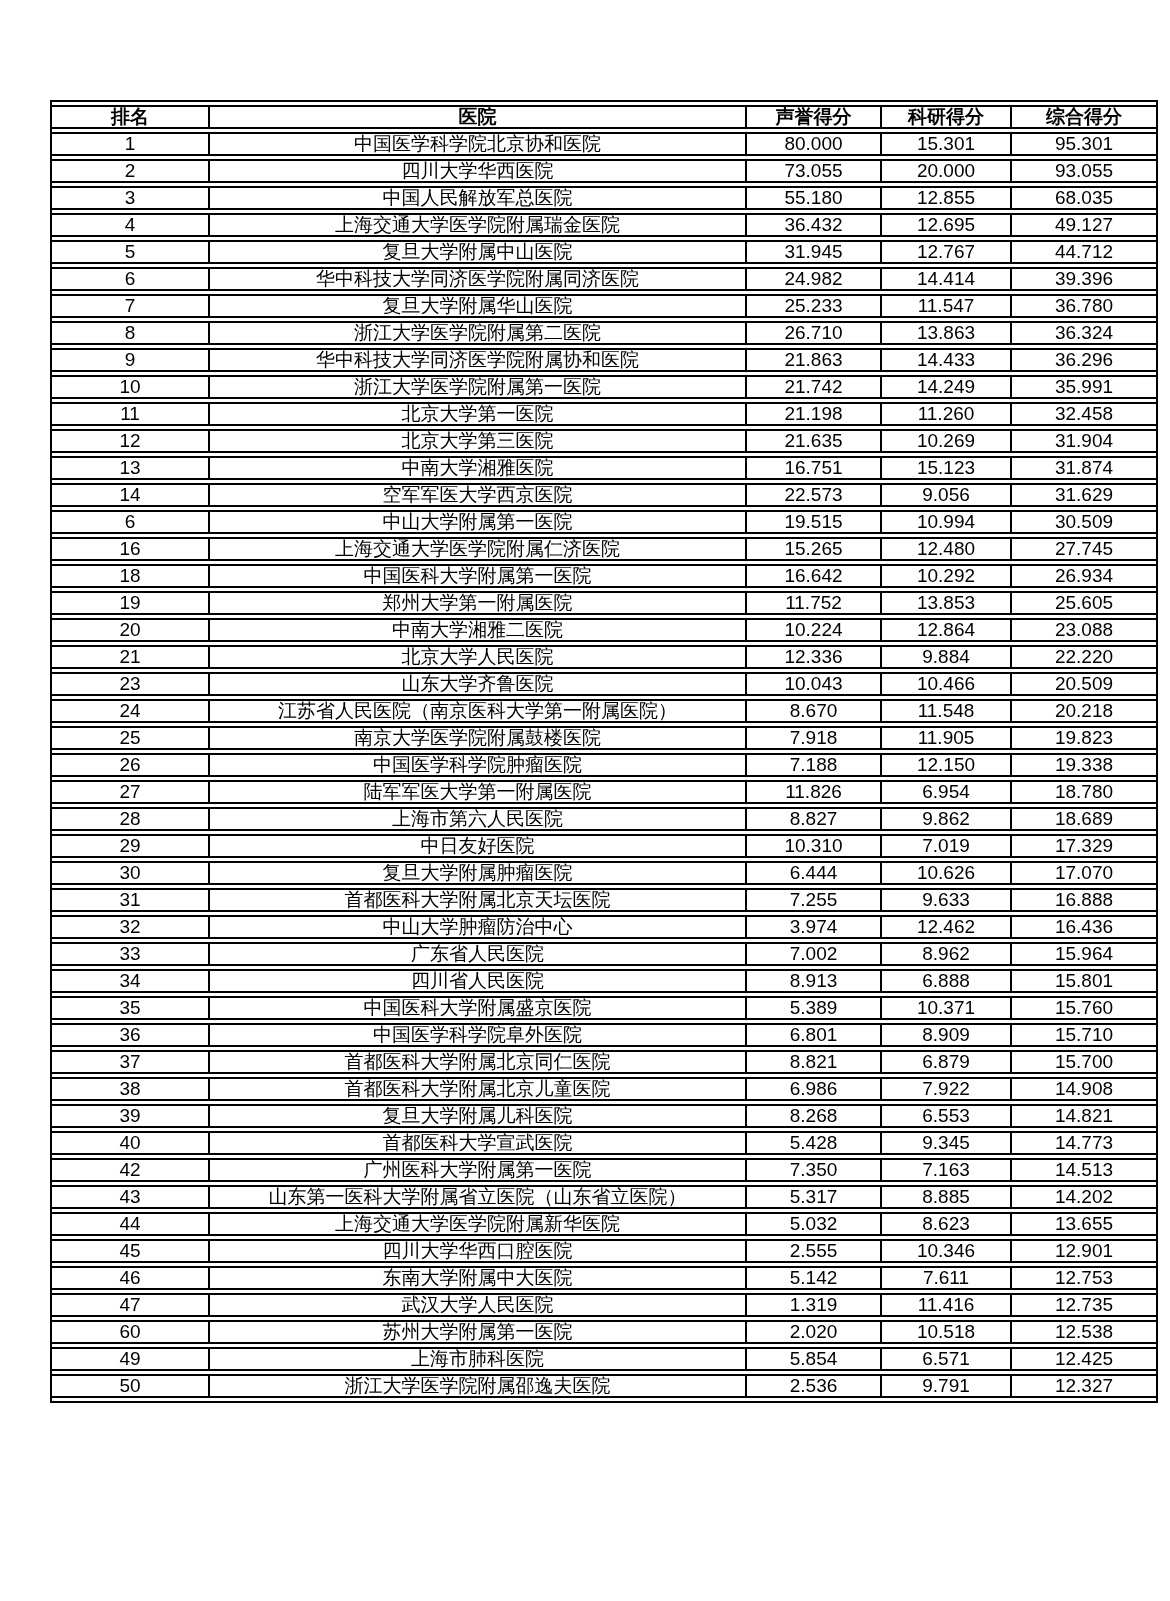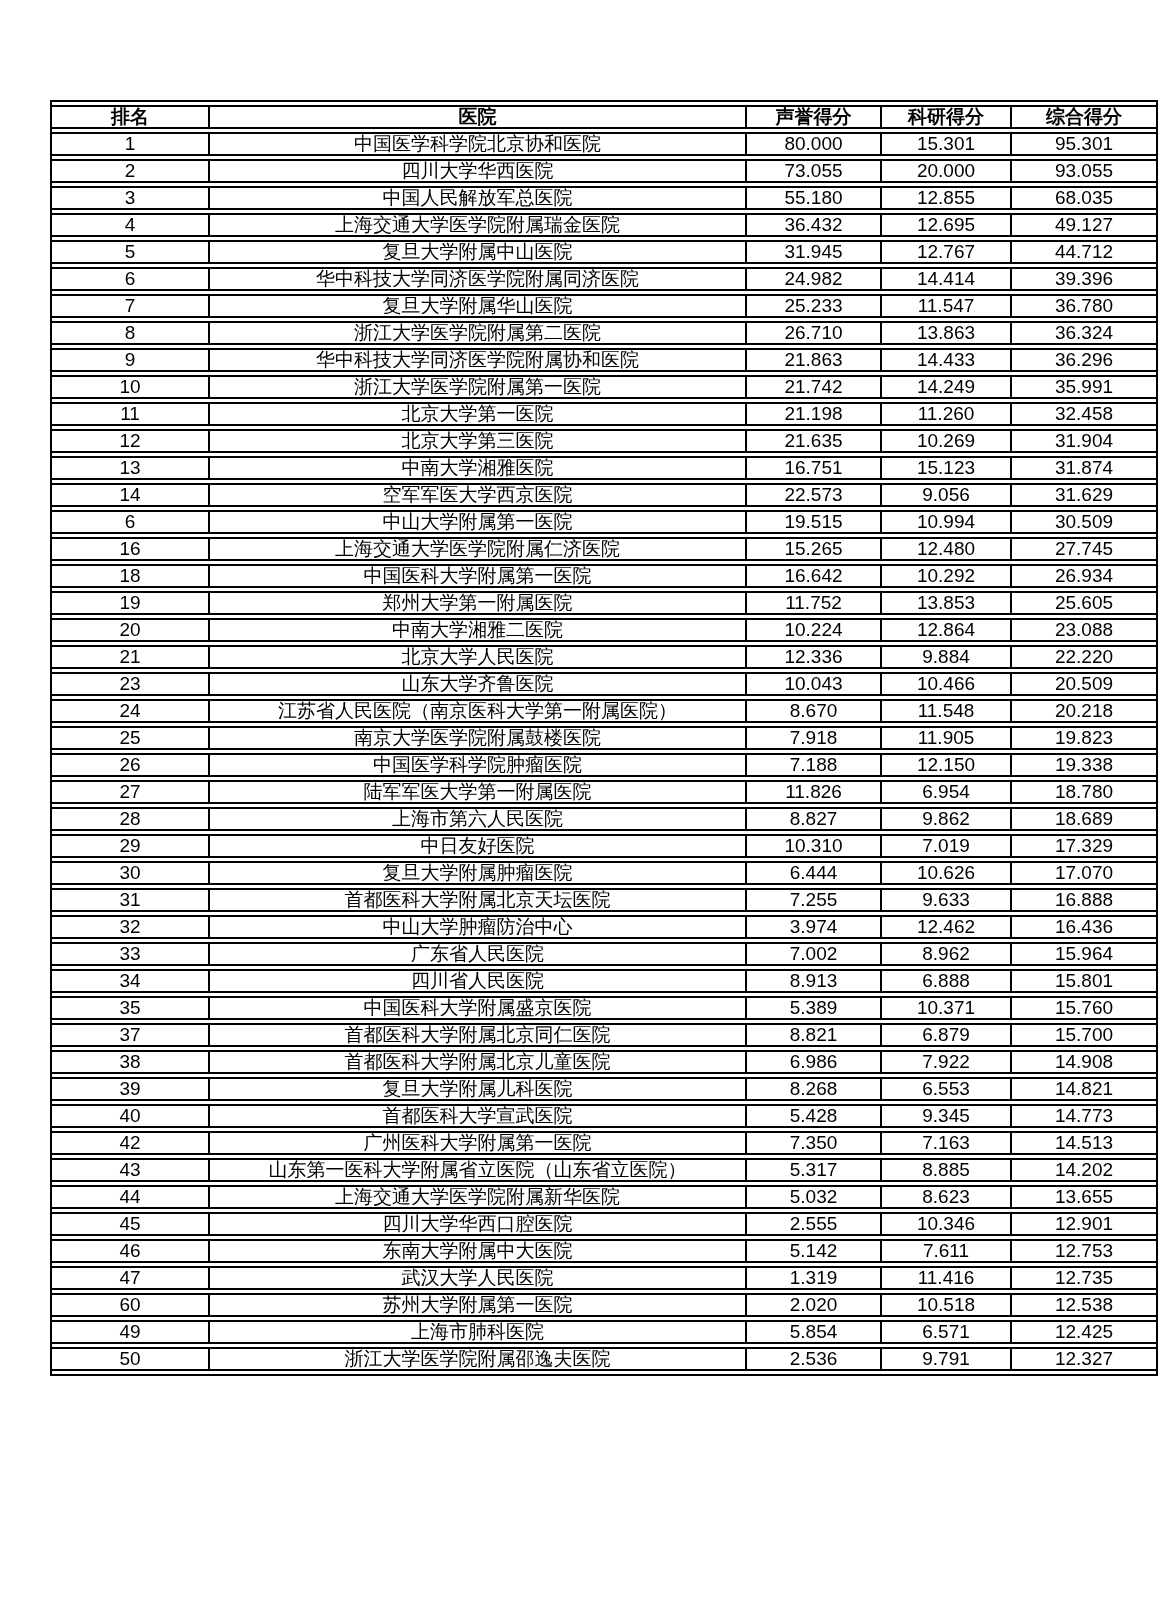--- a/index.html
+++ b/index.html
@@ -317,20 +317,27 @@
             <td>15.801</td>
           </tr>
           <tr>
             <td>35</td>
             <td>中国医科大学附属盛京医院</td>
             <td>5.389</td>
             <td>10.371</td>
             <td>15.760</td>
           </tr>
           <tr>
+            <td>36</td>
+            <td>中国医学科学院阜外医院</td>
+            <td>6.801</td>
+            <td>8.909</td>
+            <td>15.710</td>
+          </tr>
+          <tr>
             <td>37</td>
             <td>首都医科大学附属北京同仁医院</td>
             <td>8.821</td>
             <td>6.879</td>
             <td>15.700</td>
           </tr>
           <tr>
             <td>38</td>
             <td>首都医科大学附属北京儿童医院</td>
             <td>6.986</td>

